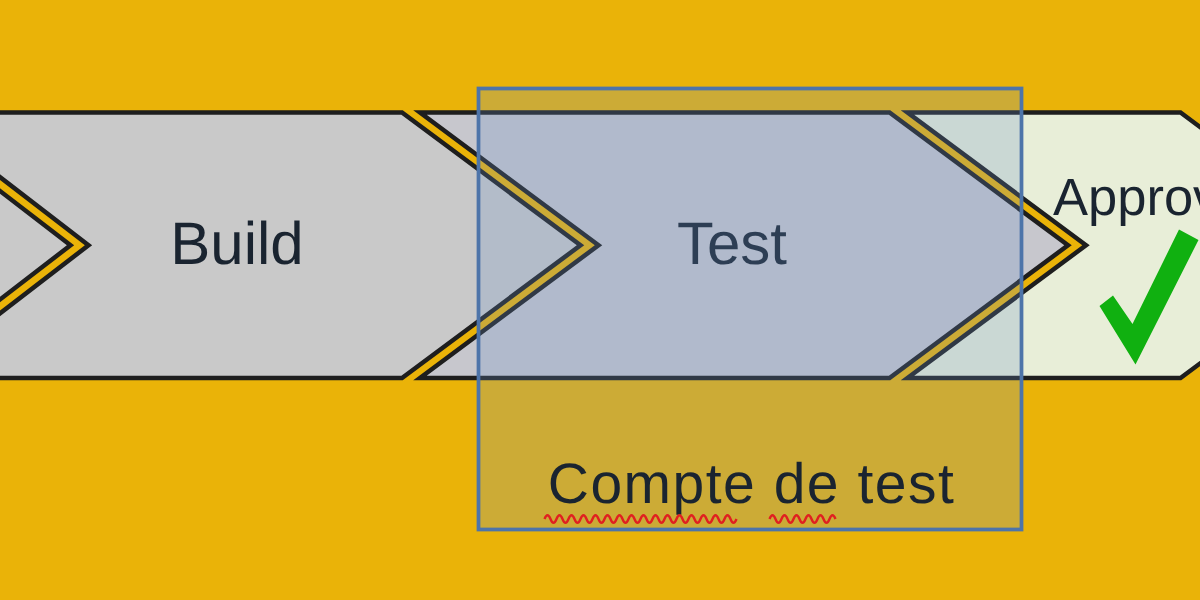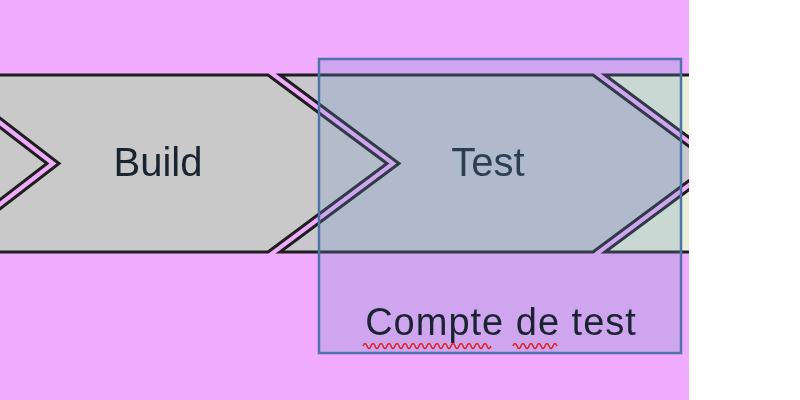--- a/index.html
+++ b/index.html
@@ -1,19 +1,19 @@
 <!DOCTYPE html>
 <html style="--prev_fill: #c9c9c9; --build_fill: #c9c9c9; --test_fill: #c7c7cd; --approve_fill: #e8eed8; --outline: #1e1e1e; --overlay_fill: rgba(110,145,200,0.24); --overlay_border: #4d74a9; --check_green: #10b010; --squiggle_red: #e02020; --label_text: #1a2430;"><head>
 <meta charset="utf-8">
 <style>
   html,body{margin:0;padding:0;background:#ffffff;}
   .canvas{
     position:relative;
-    width:689px;height:400px;
-    background:#f0abfc;
+    width:800px;height:400px;
+    background:#eab308;
     overflow:hidden;
     font-family:"Liberation Sans", sans-serif;
   }
   svg{display:block;}
   .shape{
     stroke:var(--outline,#1e1e1e);
     stroke-width:3;
     stroke-linejoin:miter;
   }
   .stage-label{

